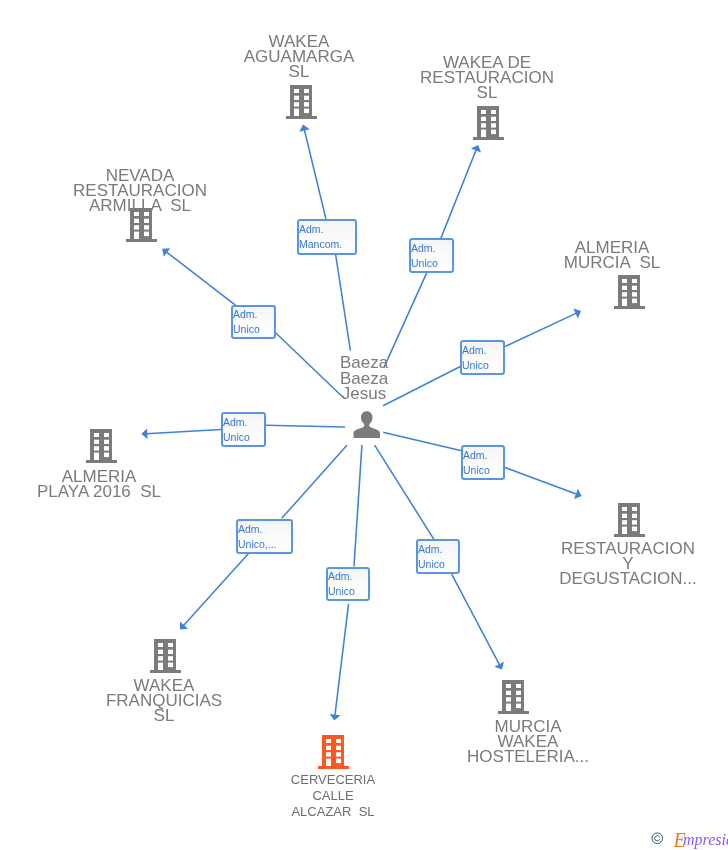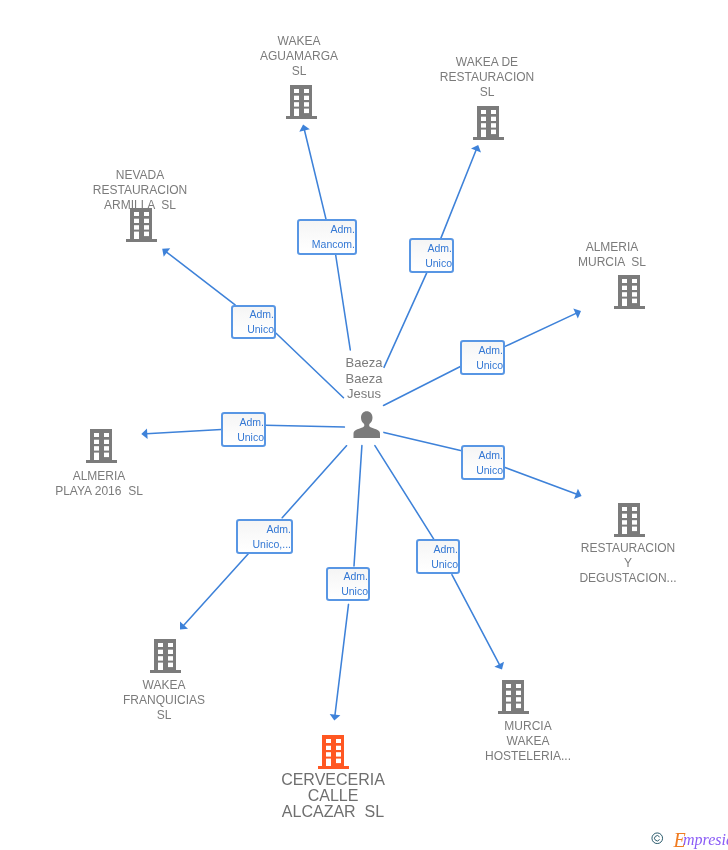--- a/index.html
+++ b/index.html
@@ -3,30 +3,30 @@
 <meta charset="utf-8">
 <title>Empresia relations graph</title>
 <style>
 html,body{margin:0;padding:0;}
 body{width:728px;height:850px;background:#ffffff;overflow:hidden;
      font-family:"Liberation Sans",sans-serif;}
 #stage{position:relative;width:728px;height:850px;background:#fff;}
 #edge-layer{position:absolute;left:0;top:0;}
 .node{position:absolute;}
 .node-icon{position:absolute;display:block;}
-.node-caption{position:absolute;color:#7b7b7b;font-size:12px;line-height:15.0px;will-change:transform;
+.node-caption{position:absolute;color:#7b7b7b;font-size:17px;line-height:15.0px;will-change:transform;
   text-align:center;transform:translateX(-50%);white-space:nowrap;}
 .node-caption div{white-space:pre;}
-#center-caption{position:absolute;color:#7b7b7b;font-size:13px;line-height:15.7px;will-change:transform;
+#center-caption{position:absolute;color:#7b7b7b;font-size:17px;line-height:15.7px;will-change:transform;
   text-align:center;transform:translateX(-50%);white-space:nowrap;}
 #center-caption div{white-space:pre;}
 .edge-label{position:absolute;will-change:transform;box-sizing:border-box;border:2px solid #5896e4;border-radius:3.2px;
   background:linear-gradient(180deg,#f5f5f5 0%,#fbfbfb 55%,#ffffff 100%);
   color:#3478d4;font-size:10.5px;line-height:14.8px;text-align:center;
-  display:flex;flex-direction:column;align-items:flex-end;justify-content:center;}
+  display:flex;flex-direction:column;align-items:flex-start;justify-content:center;}
 .edge-label div{white-space:pre;}
 #watermark{position:absolute;left:651px;top:830px;width:77px;height:20px;will-change:transform;}
 #wm-c{position:absolute;left:0px;top:1.5px;width:12.5px;height:12.5px;}
 #wm-e{position:absolute;left:22.5px;top:-0.5px;font-size:20px;color:#f07c22;font-style:italic;
   font-family:"Liberation Serif",serif;line-height:20px;}
 #wm-rest{position:absolute;left:32px;top:3px;font-size:16px;color:#8b5cf6;font-style:italic;
   font-family:"Liberation Serif",serif;line-height:14px;}
 </style>
 </head>
 <body>
@@ -281,21 +281,21 @@
           <rect x="8" y="4.0" width="5" height="4.0"></rect>
           <rect x="18" y="4.0" width="5" height="4.0"></rect>
           <rect x="8" y="10.7" width="5" height="4.3"></rect>
           <rect x="18" y="10.7" width="5" height="4.3"></rect>
           <rect x="8" y="17.2" width="5" height="4.4"></rect>
           <rect x="18" y="17.2" width="5" height="4.4"></rect>
           <rect x="8" y="23.6" width="5" height="7.4"></rect>
           <rect x="18" y="23.6" width="5" height="4.5"></rect>
         </g>
       </svg>
-<div class="node-caption" style="left:333px;top:772px;font-size:16px;line-height:16px;color:#6f6f6f">
+<div class="node-caption" style="left:333px;top:772px;font-size:13px;line-height:16px;color:#6f6f6f">
         <div>CERVECERIA</div>
         <div>CALLE</div>
         <div>ALCAZAR  SL</div>
       </div>
 </div>
 <div class="edge-label" style="left:297px;top:219px;width:60px;height:36px">
       <div>Adm.</div>
       <div>Mancom.</div>
     </div>
 <div class="edge-label" style="left:409px;top:238px;width:45px;height:35px">

